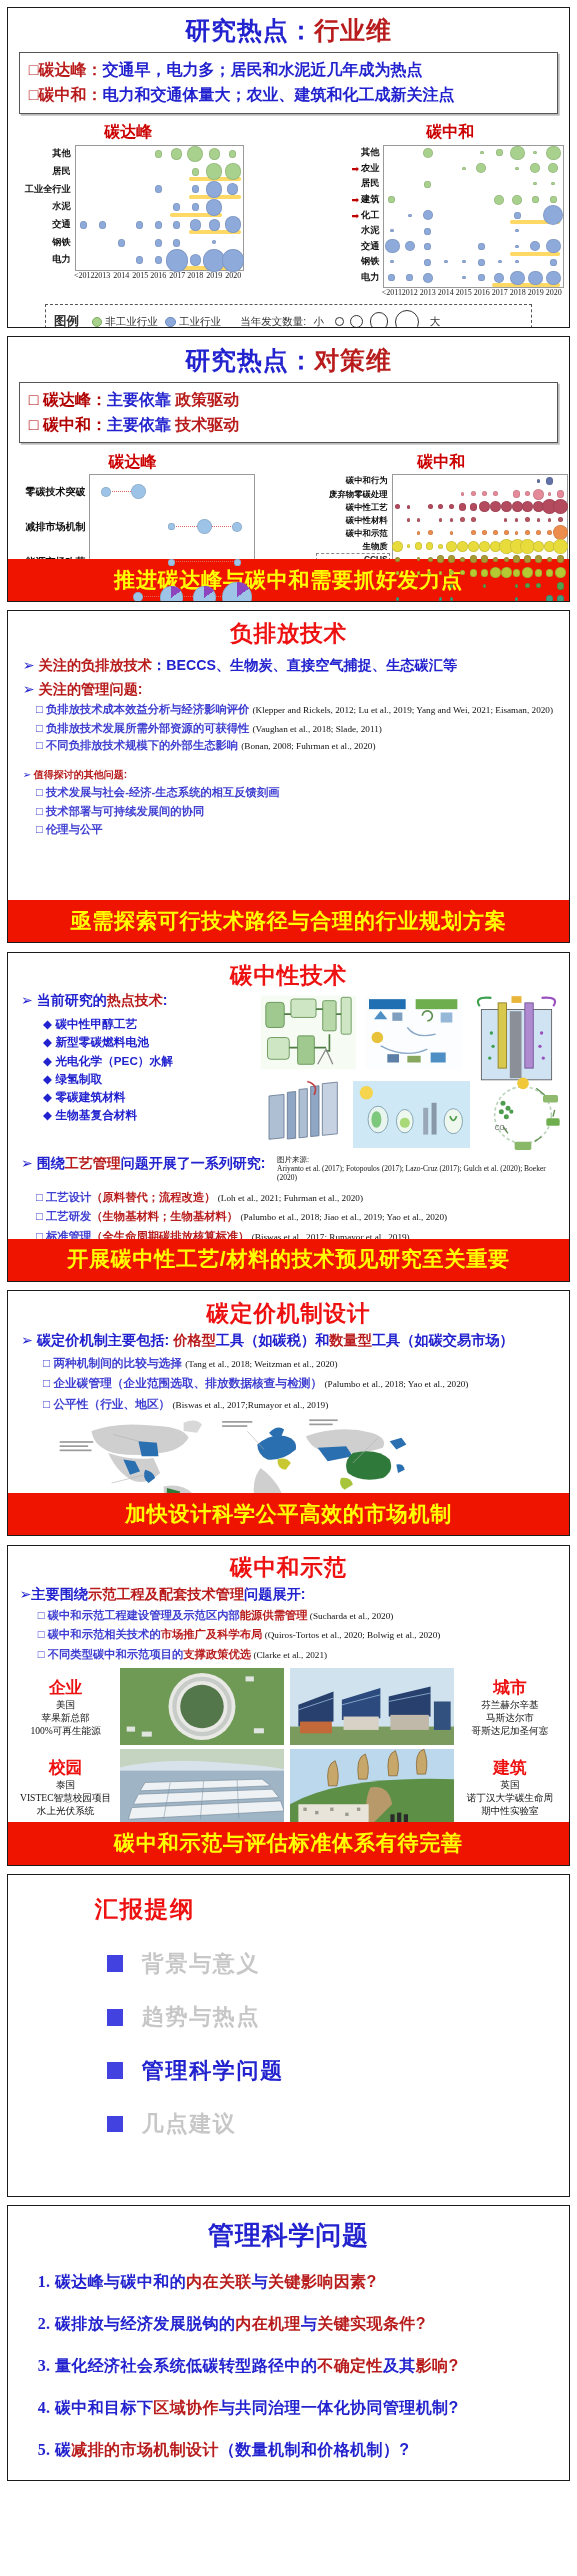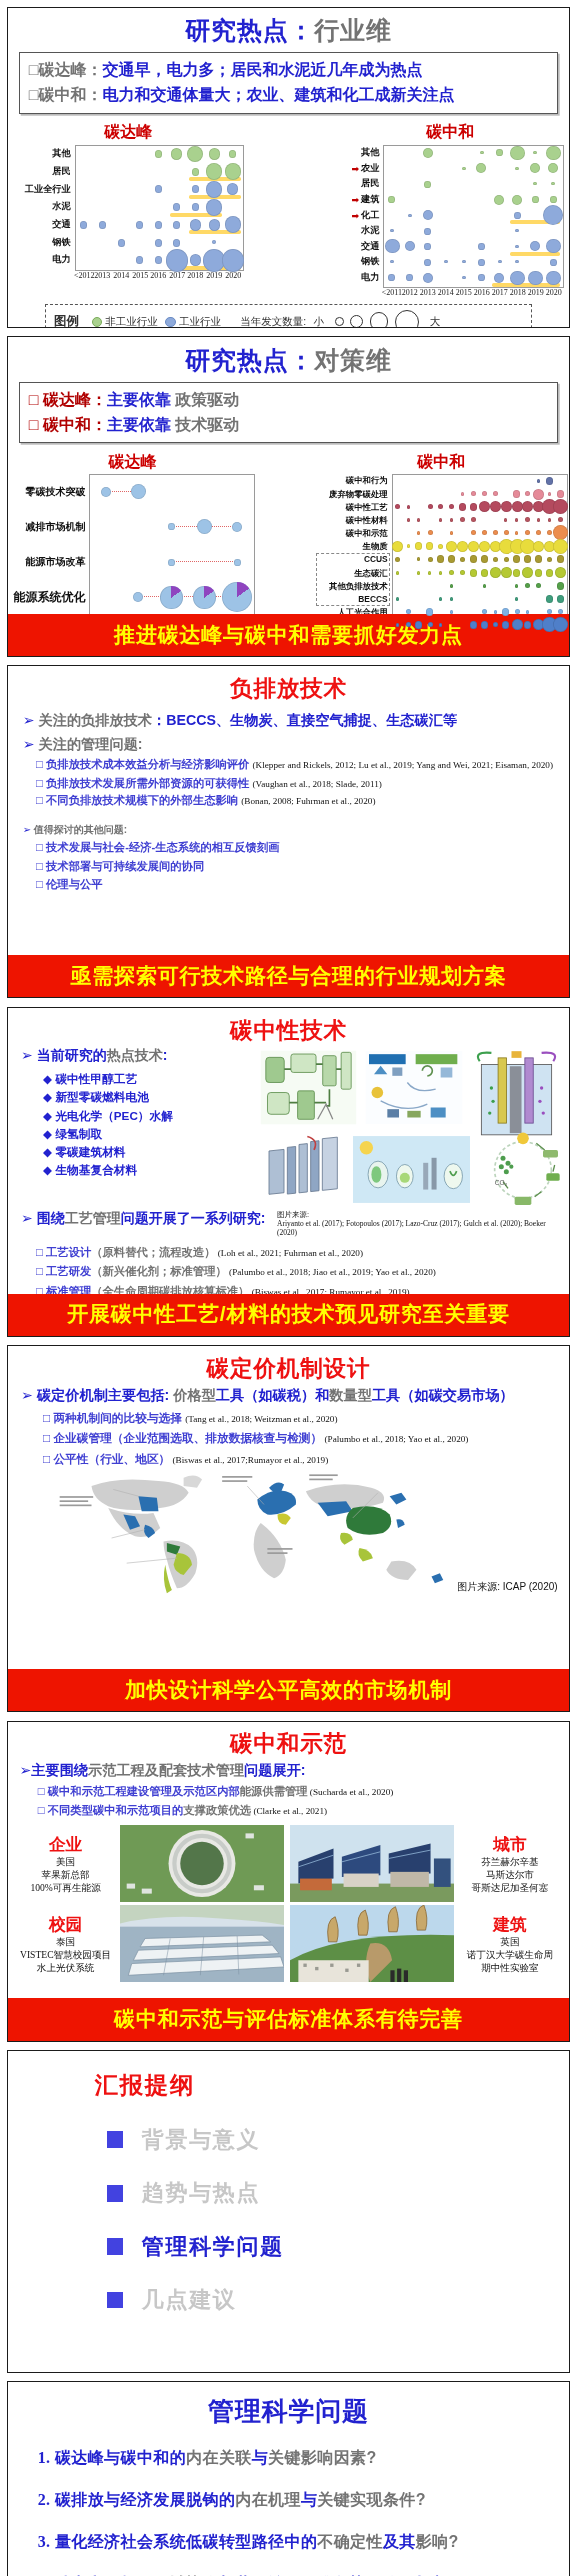--- a/index.html
+++ b/index.html
@@ -5,21 +5,21 @@
   html,body{margin:0;padding:0;background:#ffffff;}
   body{width:577px;font-family:"Liberation Sans","DejaVu Sans",sans-serif;-webkit-font-smoothing:antialiased;}
   .slide{position:relative;margin:6.7px 6.7px 8.4px 6.7px;border:1.7px solid #1b1b1b;background:#fff;overflow:hidden;box-sizing:border-box;}
   .s-title{font-weight:bold;text-align:center;font-size:25px;letter-spacing:0.8px;padding-top:6.7px;}
   .s-title-sm{font-size:22.6px;}
   .banner{position:absolute;left:0;right:0;bottom:0;background:#ee1400;text-align:center;font-weight:bold;font-size:21px;color:#ffff00;padding:6.7px 0 7.5px 0;letter-spacing:0.8px;}
   .bullet-box{border:1.3px solid #555;margin:5px 11.7px 6.7px 11.7px;padding:5px 8.4px;box-shadow:1.7px 1.7px 0 #bbb;}
   .bullet-line{font-weight:bold;font-size:16px;line-height:1.55;}
   .rich-line{font-weight:bold;}
   .c-blue{color:#2222cf;}
-  .c-red{color:#737373;}
+  .c-red{color:#b91c1c;}
   .c-dred{color:#b00000;}
   .c-purple{color:#4040d2;}
   .c-gray{color:#c7c7c7;}
   .c-num{color:#2222cf;font-family:"Liberation Serif",serif;}
   .c-cite{color:#111;font-weight:normal;font-family:"Liberation Serif",serif;font-size:9.2px;}
   .c-cite-sm{color:#111;font-weight:normal;font-family:"Liberation Serif",serif;font-size:7.5px;}
   .charts-row{display:flex;justify-content:space-between;padding:0 5px;}
   .chart-col{display:flex;flex-direction:column;align-items:center;}
   .chart-title{color:#cc0000;font-weight:bold;font-size:16px;margin:1.7px 0 1.7px 0;}
   .bc{position:relative;}
@@ -227,21 +227,21 @@
     <span class="legend-title">图例</span>
     <span class="legend-item"><span class="dot" style="background:#a9d18e;border:0.8px solid #7aab5a;"></span><span>非工业行业</span></span>
     <span class="legend-item"><span class="dot" style="background:#8eaadb;border:0.8px solid #6b8cc4;"></span><span>工业行业</span></span>
     <span class="legend-item" style="margin-left:11.7px;">当年发文数量:</span>
     <span class="legend-item">小</span>
     <span><span class="size-circ" style="width:6.7px;height:6.7px;"></span><span class="size-circ" style="width:11px;height:11px;"></span><span class="size-circ" style="width:16.7px;height:16.7px;"></span><span class="size-circ" style="width:22px;height:22px;"></span></span>
     <span class="legend-item">大</span>
   </div>
 </div>
 
-<div class="slide" style="height:321px;">
+<div class="slide" style="height:266px;">
   <div class="s-title"><span class="c-blue">研究热点：</span><span class="c-red">对策维</span></div>
   <div class="bullet-box">
     <div class="bullet-line"><span class="c-dred">□ </span><span class="c-dred">碳达峰：</span><span class="c-blue">主要依靠 </span><span class="c-red">政策驱动</span></div>
     <div class="bullet-line"><span class="c-dred">□ </span><span class="c-dred">碳中和：</span><span class="c-blue">主要依靠 </span><span class="c-red">技术驱动</span></div>
   </div>
   <div class="charts-row" style="padding:0 1.7px;">
     <div class="chart-col">
       <div class="chart-title">碳达峰</div>
       <div class="bc" style="width: 246px; height: 156px;">
           <div style="position: absolute; left: 80px; top: 0px; width: 164px; height: 141px; border: 0.8px solid rgb(154, 154, 154);"></div>
@@ -587,27 +587,27 @@
   </div>
   <div style="display:flex;align-items:flex-start;padding:0 13.4px;">
     <div class="rich-line" style="font-size:14px;flex:0 0 auto;"><span class="c-blue">➢ </span><span class="c-blue">围绕</span><span class="c-red">工艺管理</span><span class="c-blue">问题开展了一系列研究:</span></div>
     <div style="margin-left:11.7px;line-height:1.25;">
       <div class="c-cite-sm">图片来源:</div>
       <div class="c-cite-sm">Ariyanto et al. (2017); Fotopoulos (2017); Lazo-Cruz (2017); Gulch et al. (2020); Boeker (2020)</div>
     </div>
   </div>
   <div style="padding:3.3px 13.4px 0 28.4px;">
     <div class="rich-line" style="font-size:11.3px;margin:4.2px 0;"><span class="c-purple">□ </span><span class="c-purple">工艺设计</span><span class="c-red">（原料替代；流程改造）</span><span class="c-cite"> (Loh et al., 2021; Fuhrman et al., 2020)</span></div>
-    <div class="rich-line" style="font-size:11.3px;margin:4.2px 0;"><span class="c-purple">□ </span><span class="c-purple">工艺研发</span><span class="c-red">（新兴催化剂；标准管理）</span><span class="c-cite"> (Palumbo et al., 2018; Jiao et al., 2019; Yao et al., 2020)</span></div>
+    <div class="rich-line" style="font-size:11.3px;margin:4.2px 0;"><span class="c-purple">□ </span><span class="c-purple">工艺研发</span><span class="c-red">（生物基材料；生物基材料）</span><span class="c-cite"> (Palumbo et al., 2018; Jiao et al., 2019; Yao et al., 2020)</span></div>
     <div class="rich-line" style="font-size:11.3px;margin:4.2px 0;"><span class="c-purple">□ </span><span class="c-purple">标准管理</span><span class="c-red">（全生命周期碳排放核算标准）</span><span class="c-cite"> (Biswas et al., 2017; Rumayor et al., 2019)</span></div>
   </div>
   <div class="banner">开展碳中性工艺/材料的技术预见研究至关重要</div>
 </div>
 
-<div class="slide" style="height:367px;">
+<div class="slide" style="height:246px;">
   <div class="s-title s-title-sm" style="color:#ee1111;">碳定价机制设计</div>
   <div style="padding:1.7px 13.4px 0 13.4px;">
     <div class="rich-line" style="font-size:14.2px;"><span class="c-blue">➢ </span><span class="c-blue">碳定价机制主要包括: </span><span class="c-red">价格型</span><span class="c-blue">工具（如碳税）和</span><span class="c-red">数量型</span><span class="c-blue">工具（如碳交易市场）</span></div>
     <div class="rich-line" style="font-size:11.7px;margin:5.9px 0 0 22px;"><span class="c-purple">□ </span><span class="c-purple">两种机制间的比较与选择 </span><span class="c-cite">(Tang et al., 2018; Weitzman et al., 2020)</span></div>
     <div class="rich-line" style="font-size:11.7px;margin:5.9px 0 0 22px;"><span class="c-purple">□ </span><span class="c-purple">企业碳管理（企业范围选取、排放数据核查与检测）</span><span class="c-cite"> (Palumbo et al., 2018; Yao et al., 2020)</span></div>
     <div class="rich-line" style="font-size:11.7px;margin:5.9px 0 0 22px;"><span class="c-purple">□ </span><span class="c-purple">公平性（行业、地区）</span><span class="c-cite">  (Biswas et al., 2017;Rumayor et al., 2019)</span></div>
   </div>
 
   <div style="position:relative;height:125px;margin-top:3.3px;">
     <svg width="469" height="124" style="position:absolute;left:50px;top:0;" viewBox="0 0 560 148">
@@ -654,20 +654,21 @@
     <div style="position:absolute;right:11.7px;bottom:1.7px;font-size:10px;color:#111;">图片来源: ICAP (2020)</div>
   </div>
   <div class="banner">加快设计科学公平高效的市场机制</div>
 </div>
 
 <div class="slide" style="height:321px;">
   <div class="s-title s-title-sm" style="color:#ee1111;">碳中和示范</div>
   <div style="padding:1.7px 11.7px 0 11.7px;">
     <div class="rich-line" style="font-size:14.2px;"><span class="c-blue">➢</span><span class="c-blue">主要围绕</span><span class="c-red">示范工程及配套技术管理</span><span class="c-blue">问题展开:</span></div>
     <div class="rich-line" style="font-size:11.3px;margin:4.2px 0 0 18.4px;"><span class="c-purple">□ </span><span class="c-purple">碳中和示范工程建设管理及示范区内部</span><span class="c-red">能源供需管理</span><span class="c-cite"> (Sucharda et al., 2020)</span></div>
+    <div class="rich-line" style="font-size:11.3px;margin:4.2px 0 0 18.4px;"><span class="c-purple">□ </span><span class="c-purple">碳中和示范相关技术的</span><span class="c-red">市场推广及科学布局</span><span class="c-cite"> (Quiros-Tortos et al., 2020; Bolwig et al., 2020)</span></div>
     <div class="rich-line" style="font-size:11.3px;margin:4.2px 0 0 18.4px;"><span class="c-purple">□ </span><span class="c-purple">不同类型碳中和示范项目的</span><span class="c-red">支撑政策优选</span><span class="c-cite"> (Clarke et al., 2021)</span></div>
   </div>
   <div class="photo-grid" style="margin-top:6.7px;font-family:Liberation Serif, serif;">
     <div>
       <div class="photo-label">企业</div>
       <div class="photo-desc"><span>美国</span><br><span>苹果新总部</span><br><span>100%可再生能源</span></div>
     </div>
     <svg width="164" height="77" viewBox="0 0 196 92">
       <rect width="196" height="92" fill="#6f9a55"></rect>
       <circle cx="98" cy="46" r="40" fill="#e8e8e4"></circle>

